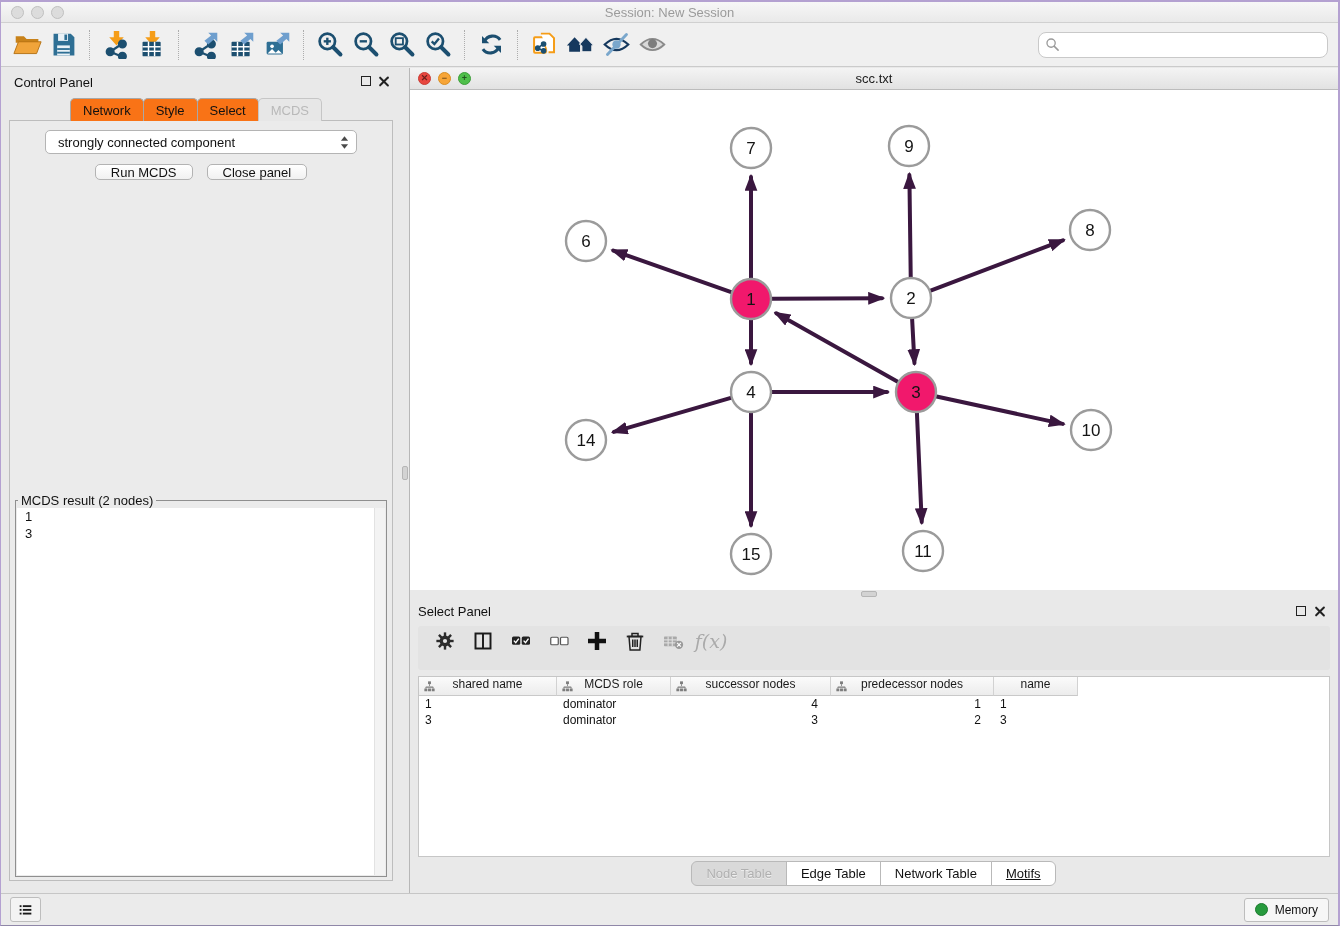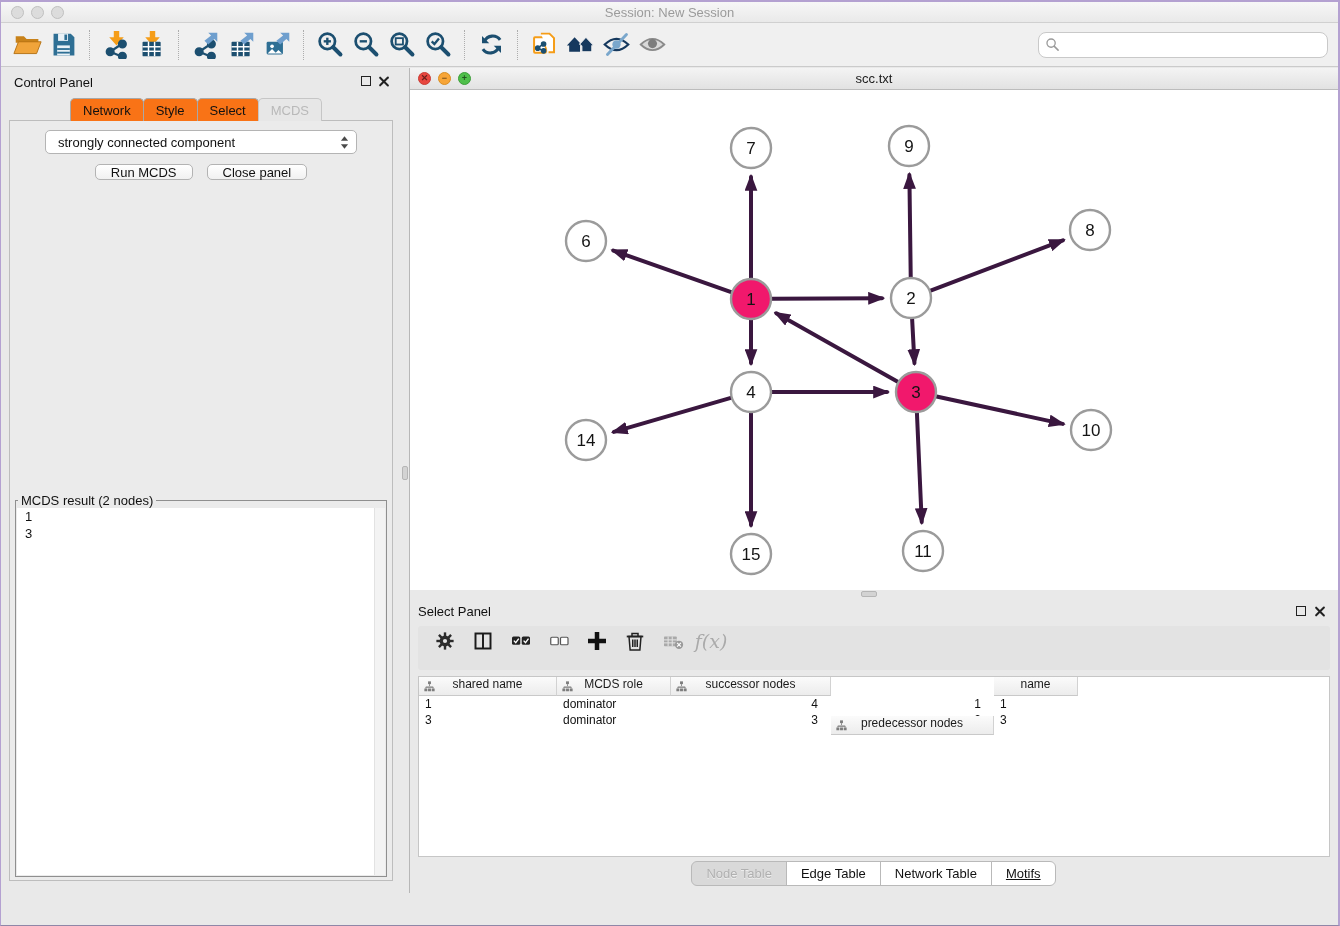--- a/index.html
+++ b/index.html
@@ -538,21 +538,21 @@
                   <g fill="#7d7d7d">
                     <rect x="4.4" y="0.4" width="3.2" height="3"></rect>
                     <rect x="0.4" y="8.2" width="3.2" height="3"></rect>
                     <rect x="4.4" y="8.2" width="3.2" height="3"></rect>
                     <rect x="8.4" y="8.2" width="3.2" height="3"></rect>
                   </g>
                   <path d="M6 3.4v2.2M2 8.2V6.7h8v1.5M2 6.7h8" stroke="#7d7d7d" fill="none" stroke-width="0.9"></path>
                 </svg></span>
               <span>successor nodes</span>
             </div>
-            <div class="th" style="width: 163px; margin-top: 39px;">
+            <div class="th" style="width: 163px;">
               <span class="tree-ic"><svg viewBox="0 0 12 12">
                   <g fill="#7d7d7d">
                     <rect x="4.4" y="0.4" width="3.2" height="3"></rect>
                     <rect x="0.4" y="8.2" width="3.2" height="3"></rect>
                     <rect x="4.4" y="8.2" width="3.2" height="3"></rect>
                     <rect x="8.4" y="8.2" width="3.2" height="3"></rect>
                   </g>
                   <path d="M6 3.4v2.2M2 8.2V6.7h8v1.5M2 6.7h8" stroke="#7d7d7d" fill="none" stroke-width="0.9"></path>
                 </svg></span>
               <span>predecessor nodes</span>
@@ -580,13 +580,31 @@
       </div>
       <div class="tp-tabs" id="table-tabs">
           <button class="ttab ttab-disabled">Node Table</button>
           <button class="ttab">Edge Table</button>
           <button class="ttab">Network Table</button>
           <button class="ttab">Motifs</button>
         </div>
     </div>
   </div>
 
+  <div class="statusbar">
+    <button class="sb-left-btn">
+      <svg width="22" height="22" viewBox="0 0 32 32">
+        <g fill="#1a1a1a">
+          <rect x="5" y="7" width="3.5" height="3.5"></rect>
+            <rect x="11" y="7" width="16" height="3.5"></rect>
+          <rect x="5" y="14" width="3.5" height="3.5"></rect>
+            <rect x="11" y="14" width="16" height="3.5"></rect>
+          <rect x="5" y="21" width="3.5" height="3.5"></rect>
+            <rect x="11" y="21" width="16" height="3.5"></rect>
+        </g>
+      </svg>
+    </button>
+    <button class="memory-btn">
+      <span class="mem-dot"></span>
+      <span>Memory</span>
+    </button>
+  </div>
 </div>
 
 </body></html>

